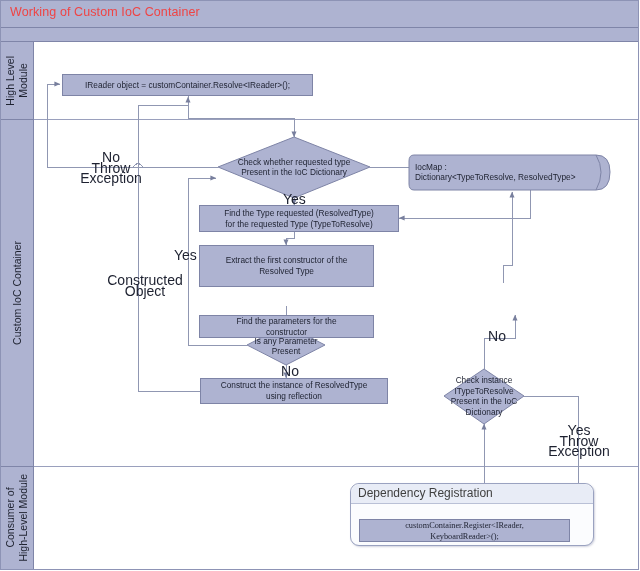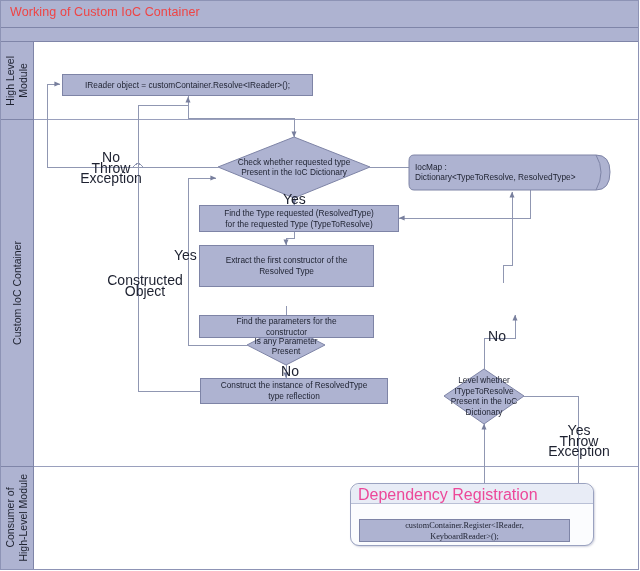--- a/index.html
+++ b/index.html
@@ -38,21 +38,21 @@
     justify-content:center;text-align:center;color:#1d2130;}
   .proc{background:#aeb3d1;border:1px solid #7e84a6;font-size:8.3px;line-height:11px;padding:2px 19px;}
   .lbl{position:absolute;font-size:14px;color:#1d2130;line-height:10.5px;text-align:center;
     white-space:pre-line;background:transparent;}
   .diamond-txt{position:absolute;font-size:8.3px;line-height:10.5px;color:#1d2130;
     text-align:center;display:flex;align-items:center;justify-content:center;white-space:pre-line;}
 
   
   .group-box{position:absolute;border:1px solid #9aa2c0;border-radius:9px;background:#fbfcfe;
     box-sizing:border-box;box-shadow:1px 1px 2px rgba(120,126,160,.35);}
-  .group-title{position:absolute;font-size:16px;color:#ec4899;}
+  .group-title{position:absolute;font-size:12px;color:#404040;}
   .group-sep{position:absolute;height:1px;background:#b9c0d6;}
   .group-tint{position:absolute;background:#e8ecf6;border-radius:9px 9px 0 0;}
 </style>
 </head>
 <body>
 
 <div id="page">
 
   <div class="frame"></div>
 
@@ -152,25 +152,25 @@
   </div>
 
   <div class="node proc" style="left:199px;top:283px;width:175px;height:23px;margin-top:32px;">
     <span>Find the parameters for the constructor</span>
   </div>
 
   <div class="diamond-txt" style="left:246px;top:335px;width:80px;height:22px;">Is any Parameter
 Present</div>
 
   <div class="node proc" style="left:200px;top:378px;width:188px;height:26px;">
-    <span>Construct the instance of ResolvedType type reflection</span>
+    <span>Construct the instance of ResolvedType using reflection</span>
   </div>
 
 
-  <div class="diamond-txt" style="left:449px;top:374px;width:70px;height:44px;">Level whether
+  <div class="diamond-txt" style="left:449px;top:374px;width:70px;height:44px;">Check instance
 ITypeToResolve
 Present in the IoC
 Dictionary</div>
 
   <div class="group-box" style="left:350px;top:483px;width:244px;height:63px;"></div>
   <div class="group-tint" style="left:351px;top:484px;width:242px;height:19px;"></div>
   <div class="group-sep" style="left:351px;top:503px;width:242px;"></div>
   <div class="group-title" style="left:358px;top:486px;">Dependency Registration</div>
 
   <div class="node proc" style="left:359px;top:519px;width:211px;height:23px;font-family:Liberation Serif, serif;">

